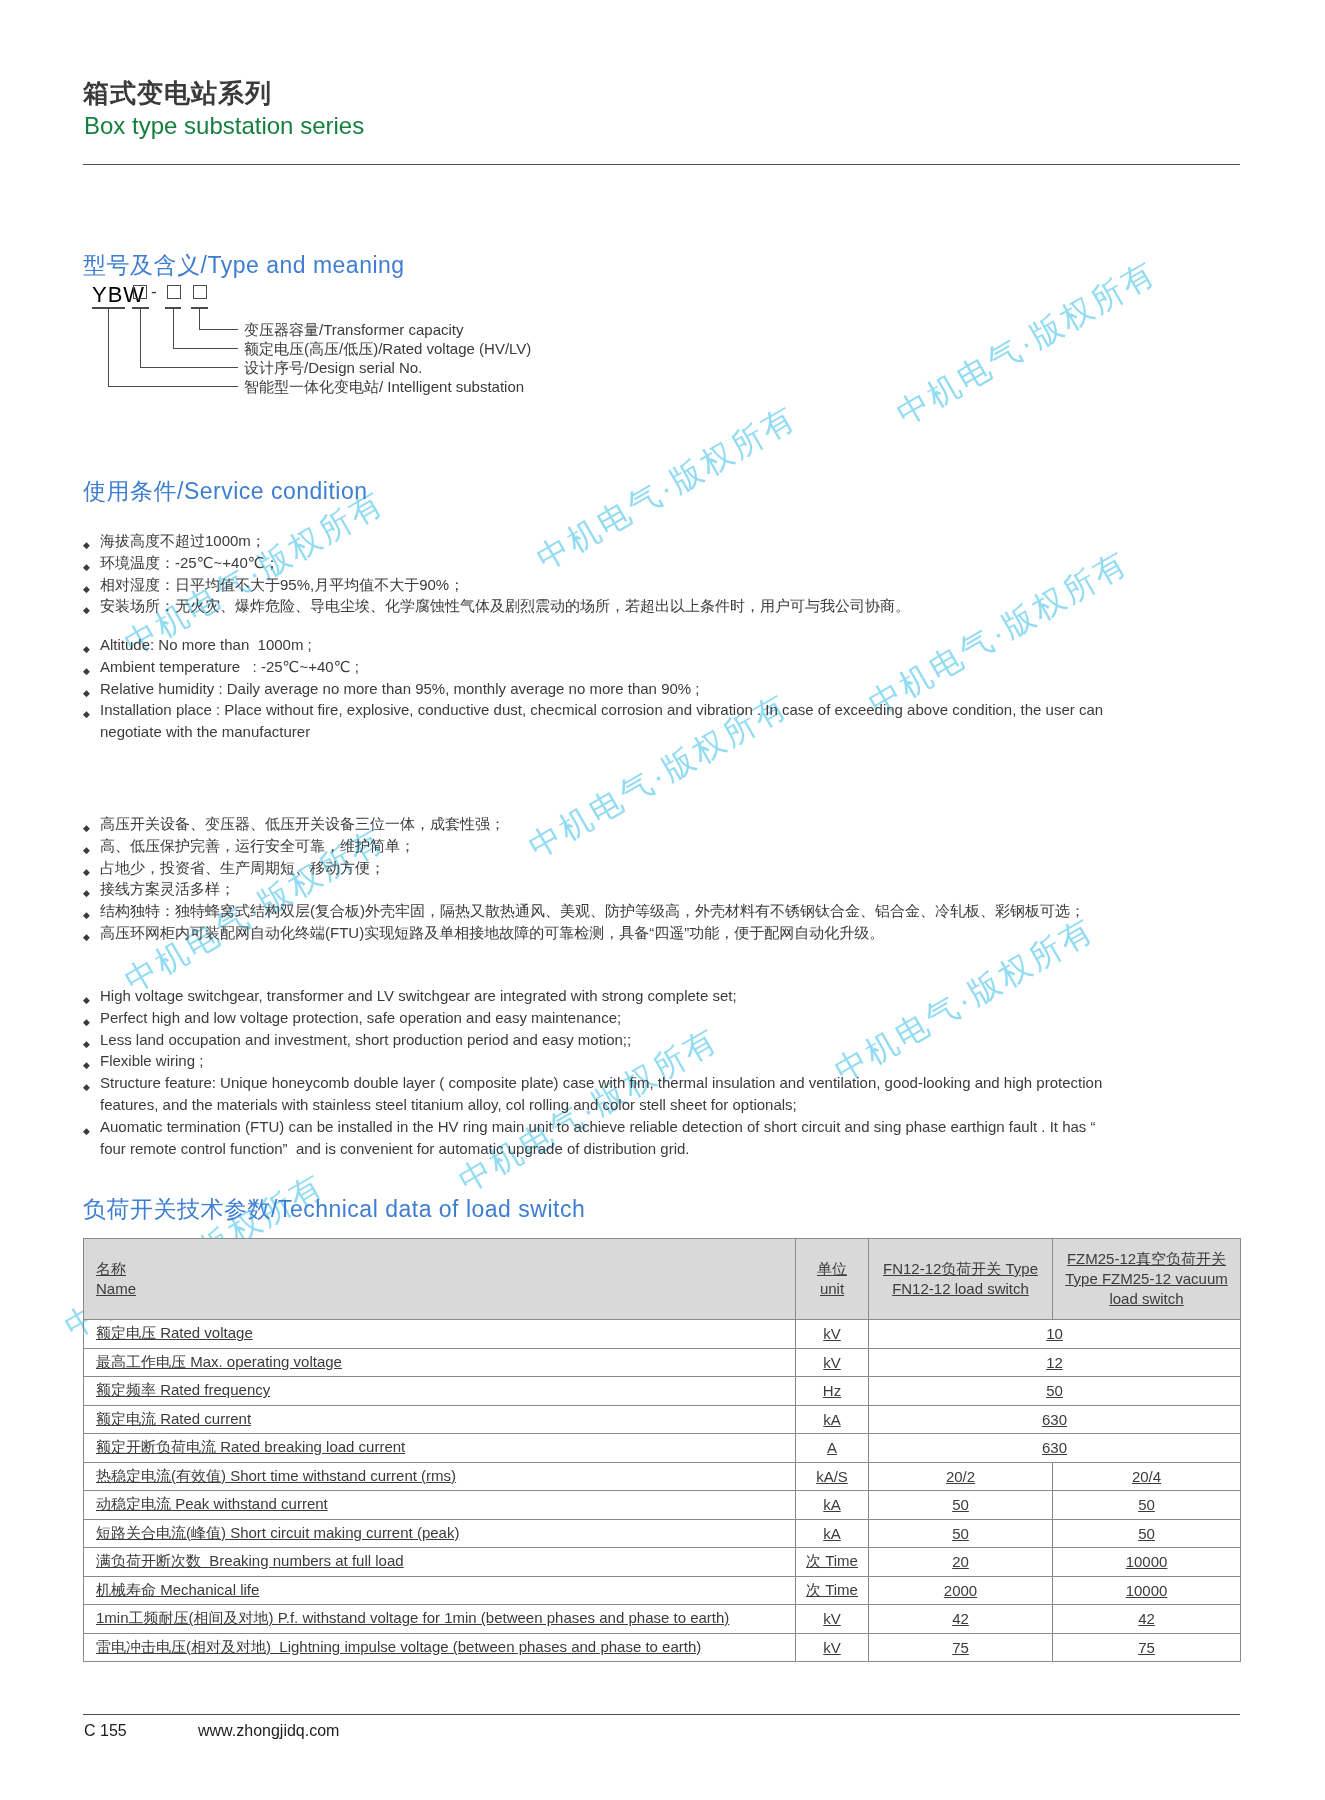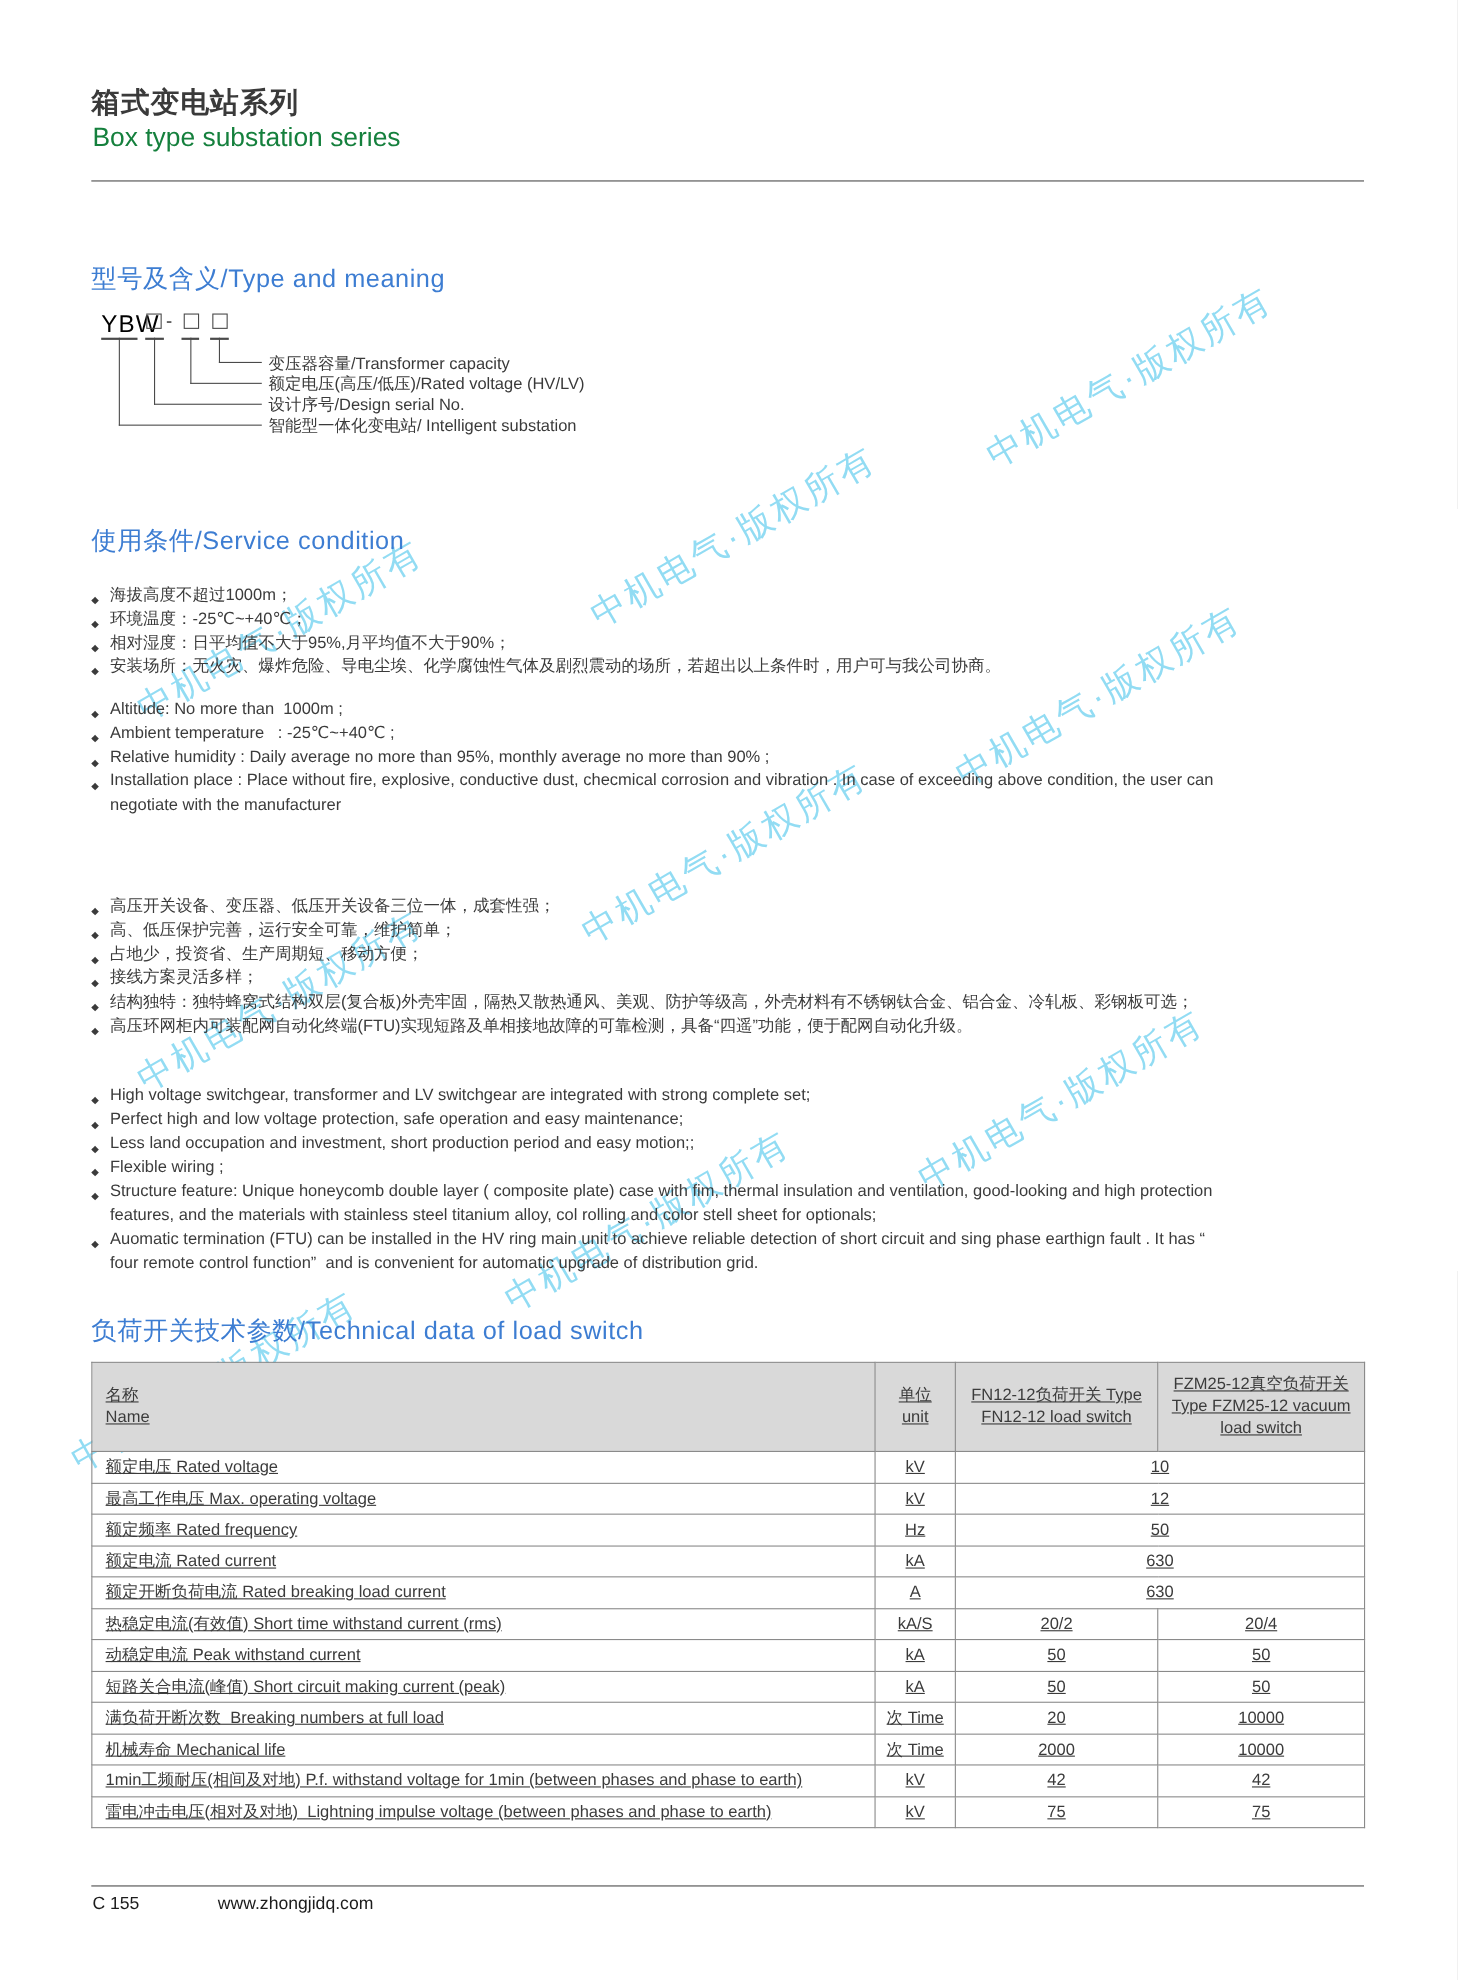--- a/index.html
+++ b/index.html
@@ -15,21 +15,21 @@
   }
   .content-layer{position:absolute;inset:0;z-index:2;}
   
   .hdr-cn{position:absolute;left:83px;top:76px;font-size:26px;font-weight:700;color:#3a3a3a;letter-spacing:1px;}
   .hdr-en{position:absolute;left:84px;top:112px;font-size:24px;color:#15803d;}
   .hline{position:absolute;left:83px;width:1157px;height:1px;background:#4d4d4d;}
   .hline1{top:164px;}
   .hline2{top:1714px;}
   
   .sec-title{position:absolute;left:83px;font-size:23px;color:#3d7dd2;letter-spacing:.5px;}
-  #sec1-title{top:238px;}
+  #sec1-title{top:250px;}
   #sec2-title{top:476px;}
   #sec3-title{top:766px;}
   #sec4-title{top:1194px;}
   
   #diagram{position:absolute;left:92px;top:282px;width:720px;height:125px;}
   .m-ybw{position:absolute;left:0;top:0;font-size:22px;color:#000000;letter-spacing:1px;}
   .m-dash{position:absolute;left:59px;top:0;font-size:17px;color:#333;}
   .m-box{position:absolute;top:3px;width:12px;height:12px;border:1.5px solid #4a4a4a;}
   .m-box1{left:41px;} .m-box2{left:75px;} .m-box3{left:101px;}
   .dg-ul{position:absolute;top:25px;height:1.5px;background:#4a4a4a;}

